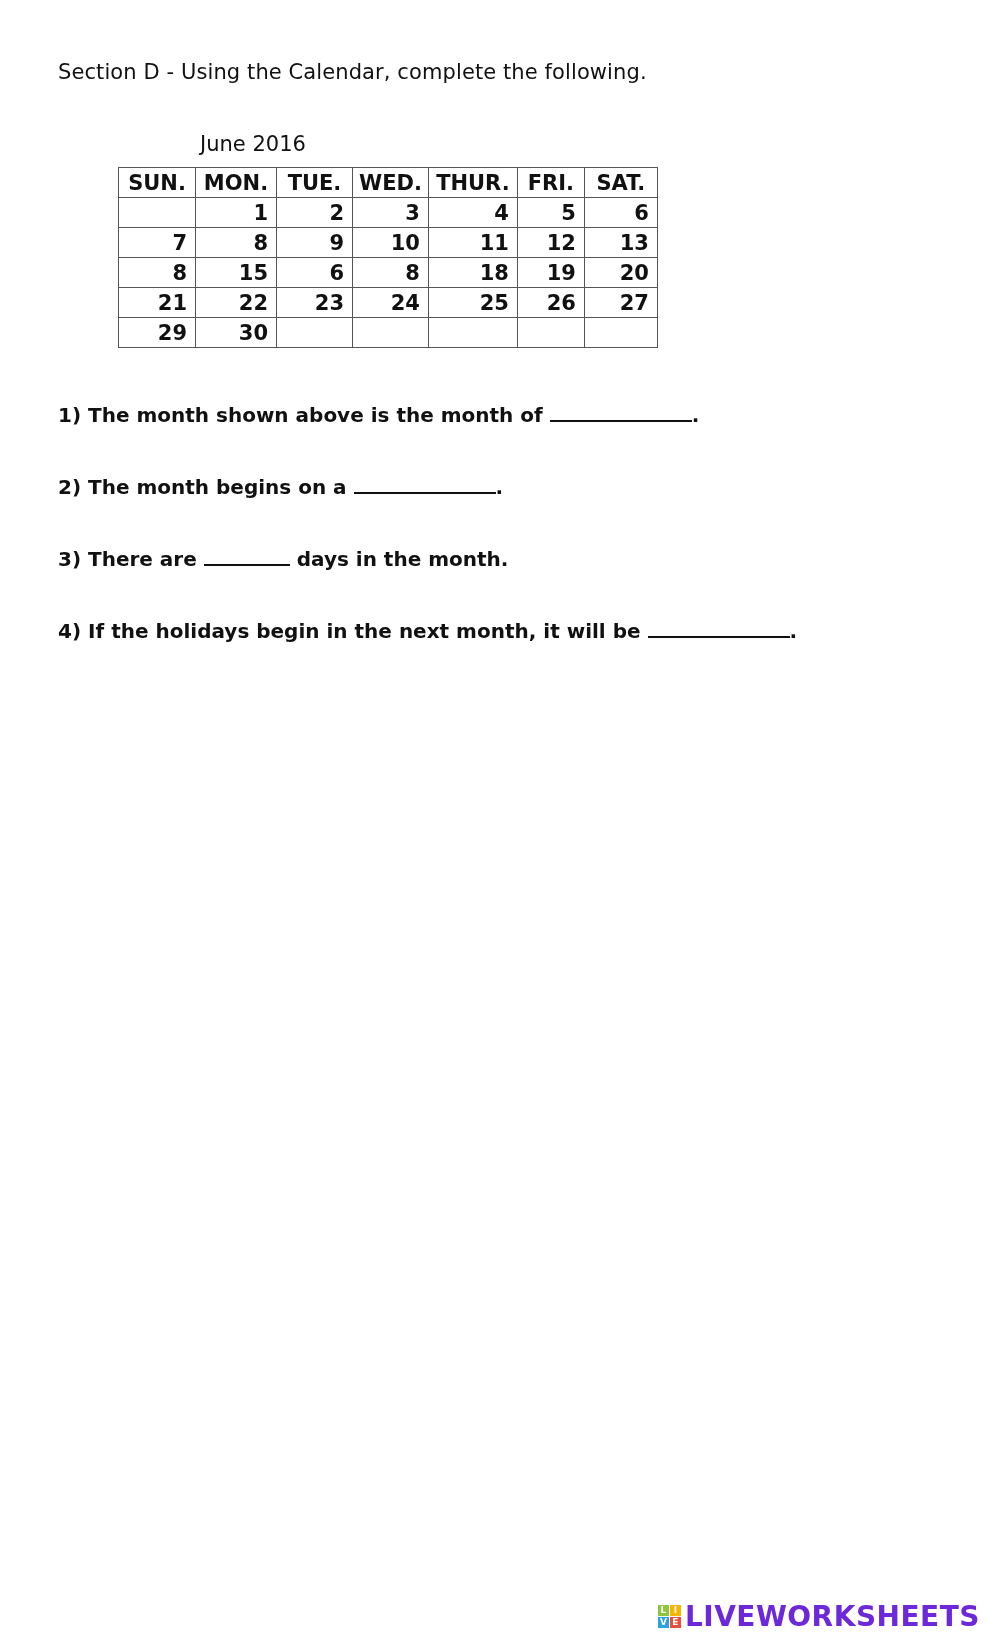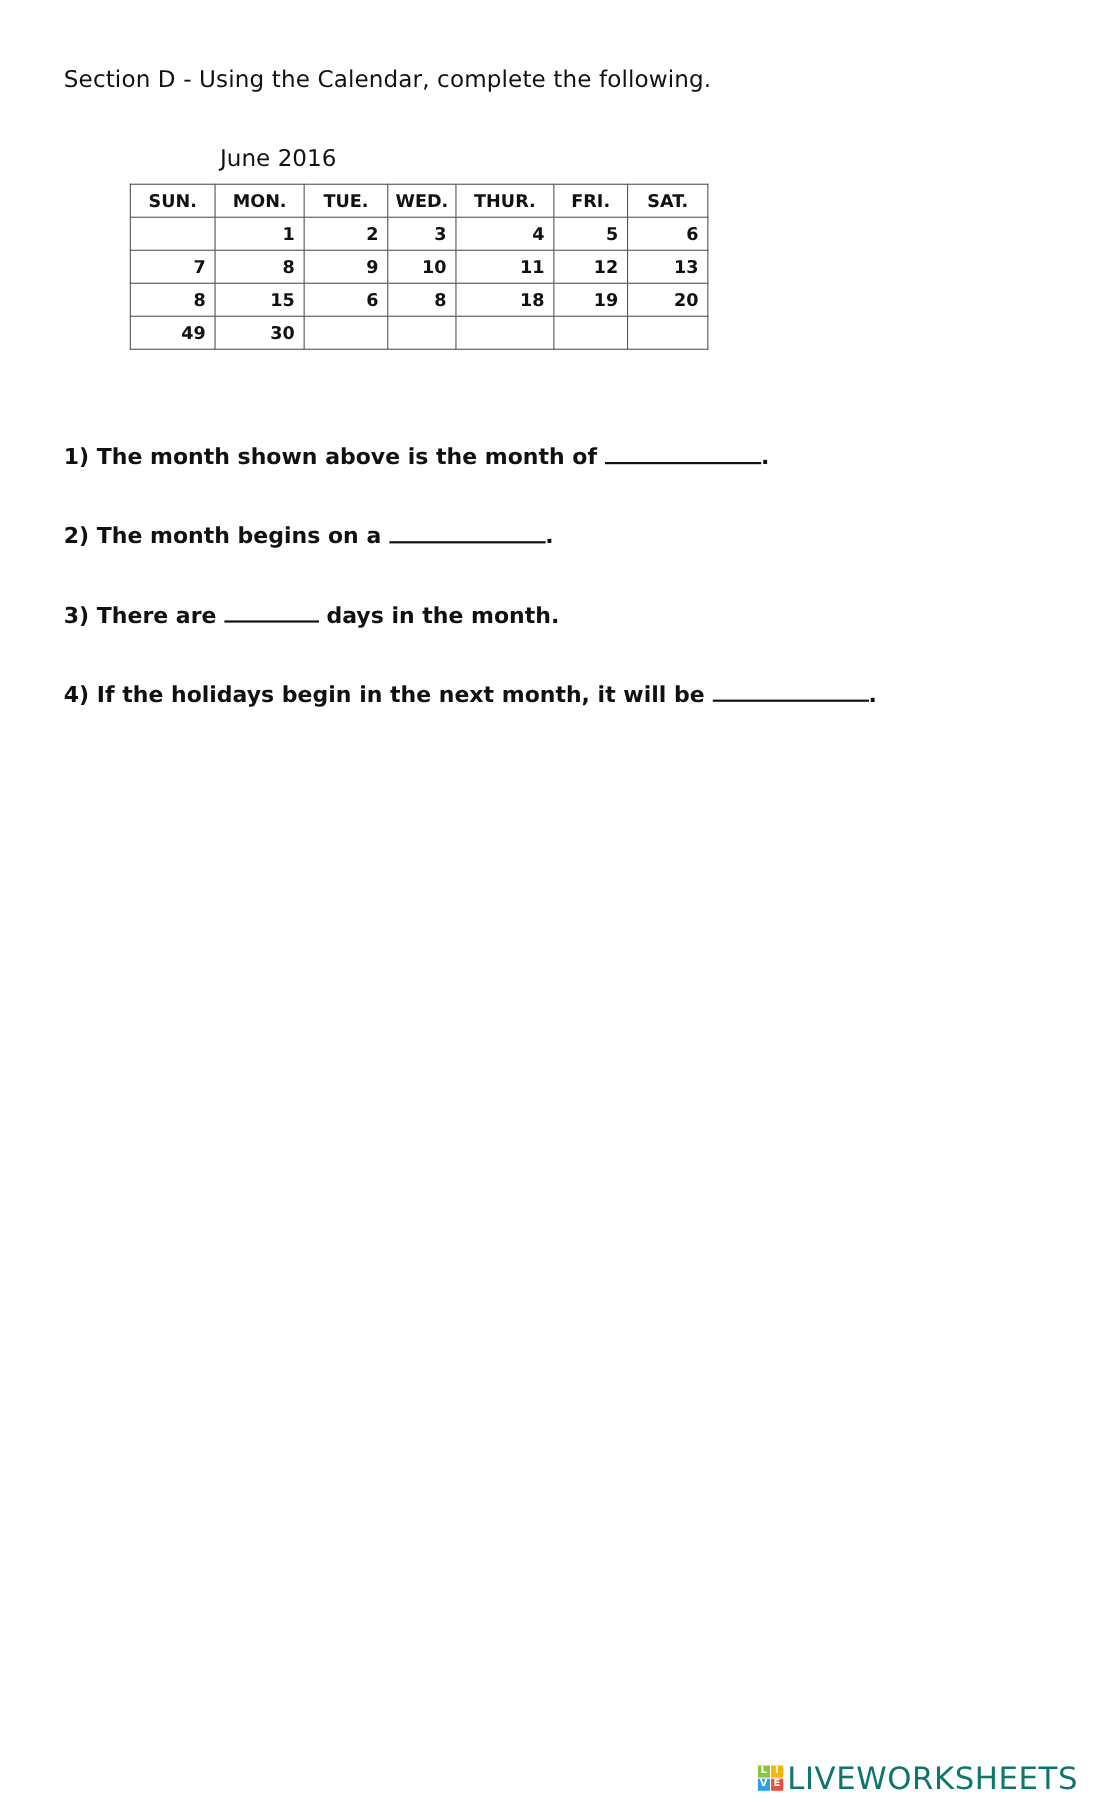--- a/index.html
+++ b/index.html
@@ -3,28 +3,28 @@
   <meta charset="utf-8">
   <style>
     html, body { margin:0; padding:0; background:#ffffff; }
     body { width:1000px; height:1643px; position:relative; overflow:hidden;
            font-family:"DejaVu Sans", sans-serif; color:#111; }
     .abs { position:absolute; }
     #section-title { left:58px; top:60px; font-size:21px; font-weight:normal; letter-spacing:0.1px; }
     #cal-title { left:200px; top:132px; font-size:21px; font-weight:normal; }
     table.cal { position:absolute; left:118px; top:167px; border-collapse:collapse; }
     table.cal td, table.cal th { border:1.5px solid #555; height:30px; padding:0 8px;
-      font-size:16px; font-weight:bold; text-align:right; box-sizing:border-box; }
+      font-size:21px; font-weight:bold; text-align:right; box-sizing:border-box; }
     table.cal th { text-align:center; font-weight:bold; padding:0 6px; }
     .q { left:58px; font-size:20px; font-weight:bold; white-space:pre; }
     .blank { display:inline-block; border-bottom:2px solid #111; height:18px; vertical-align:baseline; }
     #logo { right:20px; bottom:10px; display:flex; align-items:center; gap:4px; }
     #logo .box { display:grid; grid-template-columns:11px 11px; grid-template-rows:11px 11px; gap:1px; }
     #logo .box span { font-size:9px; font-weight:bold; color:#fff; text-align:center; line-height:11px; }
-    #logo .word { font-size:28px; font-weight:normal; color:#0f766e; letter-spacing:0.5px; }
+    #logo .word { font-size:28px; font-weight:bold; color:#6d28d9; letter-spacing:0.5px; }
   </style>
 </head>
 <body>
 
 <div id="section-title" class="abs">Section D - Using the Calendar, complete the following.</div>
 
 <div id="cal-title" class="abs">June 2016</div>
 
 <table class="cal">
   <thead>
@@ -60,21 +60,30 @@
     <tr>
       <td>8</td>
       <td>15</td>
       <td>6</td>
       <td>8</td>
       <td>18</td>
       <td>19</td>
       <td>20</td>
     </tr>
     <tr>
-      <td>49</td>
+      <td>21</td>
+      <td>22</td>
+      <td>23</td>
+      <td>24</td>
+      <td>25</td>
+      <td>26</td>
+      <td>27</td>
+    </tr>
+    <tr>
+      <td>29</td>
       <td>30</td>
       <td></td>
       <td></td>
       <td></td>
       <td></td>
       <td></td>
     </tr>
   </tbody>
 </table>
 

